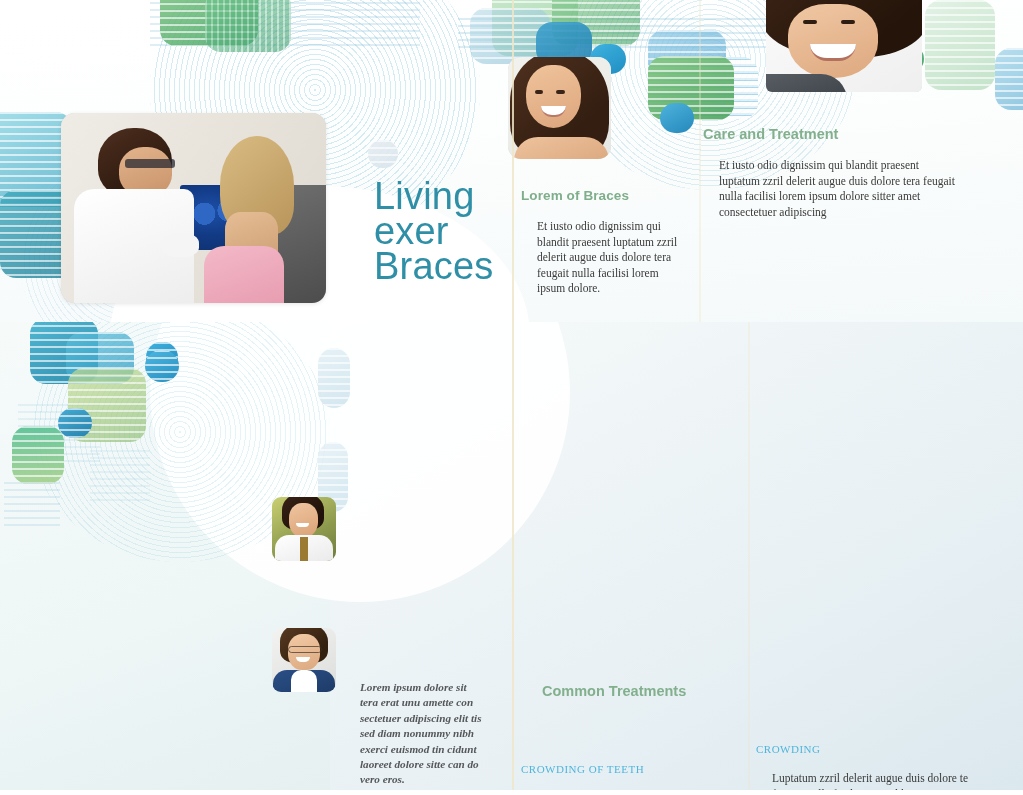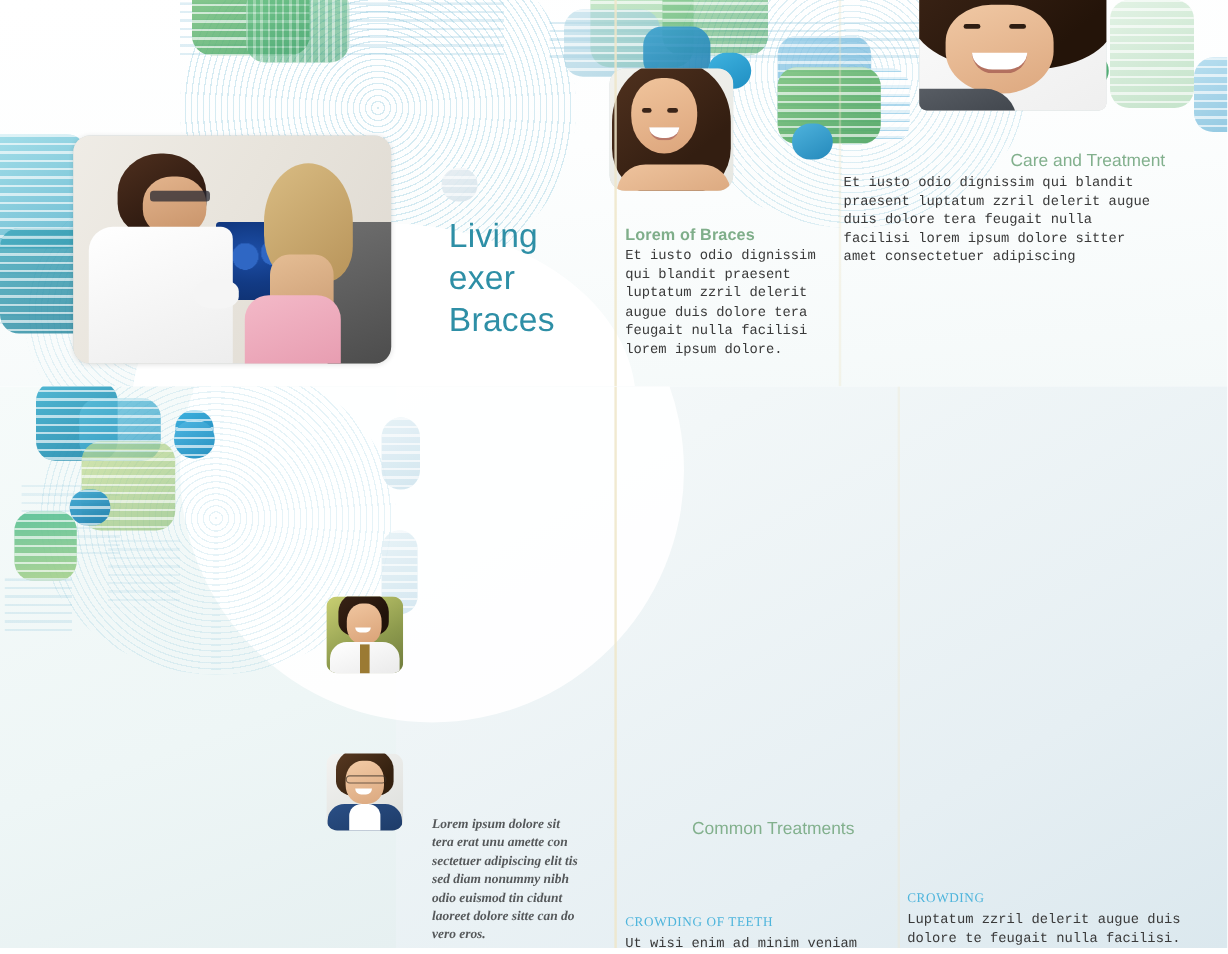--- a/index.html
+++ b/index.html
@@ -119,43 +119,43 @@
   
   .bottom-panel{position:absolute;left:0;top:322px;width:1023px;height:468px;overflow:hidden;
     background:linear-gradient(150deg,#fcfdfd 0%,#f2f7f8 35%,#e6eff3 75%,#dbe8ee 100%);}
   .bp-left{position:absolute;left:0;top:0;width:330px;height:468px;
     background:linear-gradient(160deg,#f6fbfa 0%,#eef6f6 60%,#e6f0f1 100%);}
   .bp-white-arc{position:absolute;left:150px;top:-140px;width:420px;height:420px;border-radius:50%;
     background:#ffffff;opacity:.9;}
 
   
   .title{position:absolute;left:374px;top:179px;width:150px;
-    font-size:28px;line-height:35px;color:#2e8fa6;font-weight:400;letter-spacing:.2px;}
+    font-size:38px;line-height:35px;color:#2e8fa6;font-weight:400;letter-spacing:.2px;}
 
   .h-sage{color:#7fae8a;font-size:13.5px;font-weight:700;margin:0 0 3px 0;letter-spacing:.1px;}
-  .h-sage-lg{color:#82b08d;font-size:14.5px;font-weight:400;margin:0 0 3px 0;text-align:right;}
-  .body-serif{font-family:Liberation Mono, monospace;font-size:11.5px;line-height:15.5px;color:#3a3a3a;margin:0;}
+  .h-sage-lg{color:#82b08d;font-size:14.5px;font-weight:700;margin:0 0 3px 0;}
+  .body-serif{font-family:Liberation Serif, serif;font-size:11.5px;line-height:15.5px;color:#3a3a3a;margin:16px;}
 
   .tb{position:absolute;}
 
   #types-of-braces{left:521px;top:188px;width:175px;}
   #care-and-treatment{left:703px;top:126px;width:268px;}
   #duration-of-treatment{left:703px;top:203px;width:268px;}
 
   
   #pullquote{position:absolute;left:110px;top:382px;width:168px;text-align:right;
     color:#63b59a;font-size:14.6px;line-height:20px;font-weight:700;letter-spacing:.6px;}
 
   
   #lorem-italic{position:absolute;left:360px;top:358px;width:126px;
     font-family:"Liberation Serif",serif;font-style:italic;font-weight:700;
     font-size:11.2px;line-height:15.4px;color:#55585a;}
 
   
-  #common-treatments{left:494px;top:361px;width:218px;}
+  #common-treatments{left:542px;top:361px;width:218px;}
   #crowding{left:521px;top:441px;width:218px;}
   .sec-label{color:#4fb5dc;font-family:"Liberation Serif",serif;font-size:11px;letter-spacing:.5px;
     margin:0 0 4px 0;}
 
   
   #overbite-cont{left:756px;top:357px;width:222px;}
   #underbite{left:756px;top:421px;width:232px;}
 </style>
 </head>
 <body>
@@ -267,21 +267,21 @@
     <div class="sq stripes" style="left:146px;top:20px;width:32px;height:30px;background:linear-gradient(150deg,#3fb3e0,#2189bb);"></div>
     <div class="sq stripes" style="left:68px;top:46px;width:78px;height:74px;background:linear-gradient(150deg,#c5dc90,#8fc07a);opacity:.7;"></div>
     <div class="sq stripes" style="left:58px;top:86px;width:34px;height:30px;background:linear-gradient(150deg,#3fa8d2,#1f7fae);opacity:.95;"></div>
     <div class="sq stripes" style="left:12px;top:104px;width:52px;height:58px;background:linear-gradient(175deg,#53bf93,#a9d18c);opacity:.9;"></div>
     <div class="sq stripes" style="left:145px;top:28px;width:34px;height:32px;background:linear-gradient(150deg,#4db6e2,#2790bf);"></div>
     <div class="sq stripes" style="left:318px;top:26px;width:32px;height:60px;background:linear-gradient(150deg,#e4f1f6,#cfe4ee);opacity:.9;"></div>
     <div class="sq stripes" style="left:318px;top:120px;width:30px;height:70px;background:linear-gradient(150deg,#e4f1f6,#cfe4ee);opacity:.85;"></div>
     <div class="hlines" style="left:4px;top:160px;width:56px;height:48px;opacity:.45;"></div>
 
 
-    <div id="lorem-italic">Lorem ipsum dolore sit tera erat unu amette con sectetuer adipiscing elit tis sed diam nonummy nibh odio euismod tin cidunt laoreet dolore sitte can do vero eros.</div>
+    <div id="lorem-italic">Lorem ipsum dolore sit tera erat unu amette con sectetuer adipiscing elit tis sed diam nonummy nibh exerci euismod tin cidunt laoreet dolore sitte can do vero eros.</div>
 
     <div class="tb" id="common-treatments">
       <div class="h-sage-lg">Common Treatments</div>
     </div>
     <div class="tb" id="crowding">
       <div class="sec-label">CROWDING OF TEETH</div>
       <p class="body-serif">Ut wisi enim ad minim veniam tera quis exer ci tation ullamcorper lorem suscip it lobortis nisle utter aliquip ex ea commodo consequat duis lorem suscip it lobortis nisl ut aliquip.</p>
     </div>
 
     <div class="tb" id="underbite">

